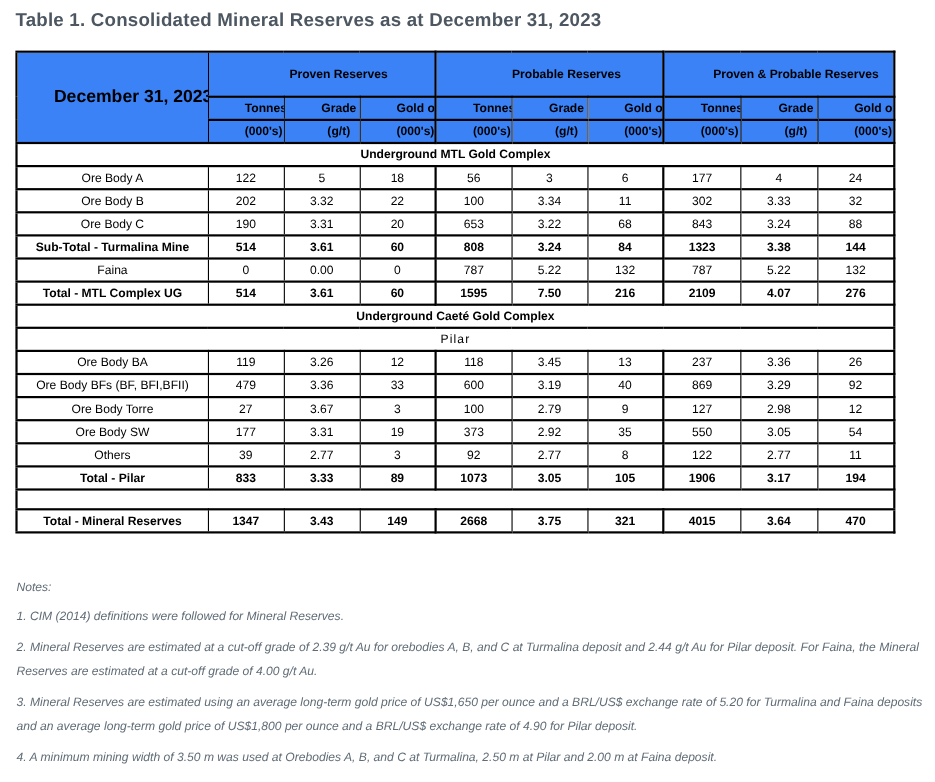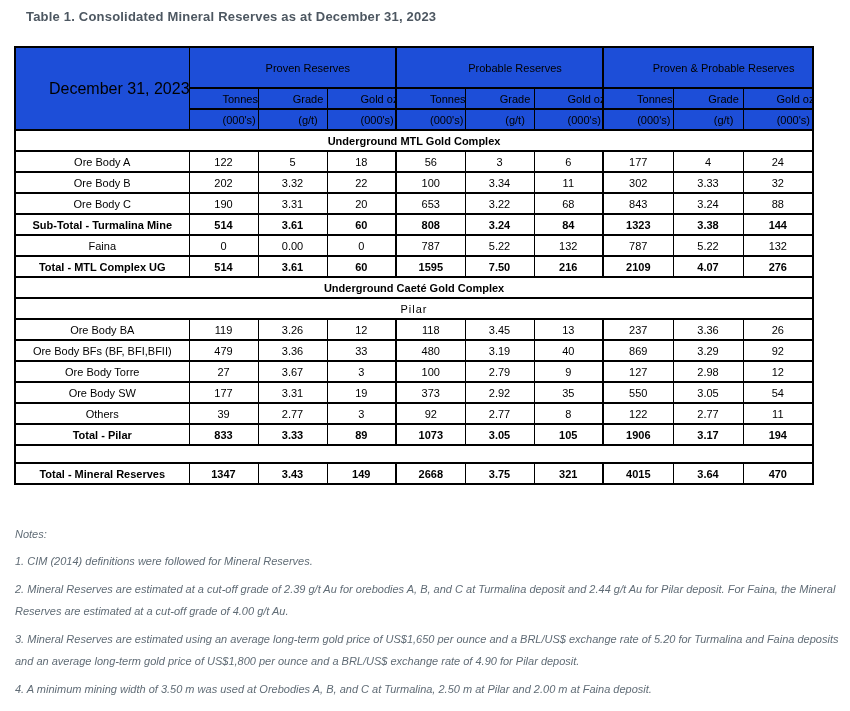--- a/index.html
+++ b/index.html
@@ -15,25 +15,24 @@
     position: relative;
     width: 850px;
     height: 711px;
     background: #ffffff;
     overflow: hidden;
   }
   .doc-title {
     position: absolute;
     left: 14px;
     top: 9px;
-    font-size: 13px;
+    font-size: 17px;
     font-weight: bold;
     color: #4d5761;
     letter-spacing: 0.2px;
-    margin-left: 12px;
   }
   table.reserves {
     position: absolute;
     left: 14px;
     top: 46px;
     width: 798px;
     border-collapse: collapse;
     table-layout: fixed;
     border: 2px solid #000000;
     font-size: 11px;
@@ -45,22 +44,22 @@
     border-right: 1px solid #000000;
     border-top: 2px solid #000000;
     border-bottom: 2px solid #000000;
     padding: 0 2px;
     text-align: center;
     height: 19px;
     overflow: hidden;
     white-space: nowrap;
   }
   table.reserves th {
-    background: #1d4ed8;
-    font-weight: normal;
+    background: #3b82f6;
+    font-weight: bold;
     padding-left: 33px;
   }
   th.corner {
     font-size: 16px;
     border-right-width: 2px;
   }
   tr.group-row th { height: 39px; }
   tr.sub-row th, tr.units-row th { height: 19px; }
   .group-end { border-right-width: 2px !important; }
   td.label-cell {
@@ -235,21 +234,21 @@
           <td class="group-end">13</td>
           <td>237</td>
           <td>3.36</td>
           <td class="group-end">26</td>
         </tr>
         <tr class="row-data">
           <td class="label-cell">Ore Body BFs (BF, BFI,BFII)</td>
           <td>479</td>
           <td>3.36</td>
           <td class="group-end">33</td>
-          <td>480</td>
+          <td>600</td>
           <td>3.19</td>
           <td class="group-end">40</td>
           <td>869</td>
           <td>3.29</td>
           <td class="group-end">92</td>
         </tr>
         <tr class="row-data">
           <td class="label-cell">Ore Body Torre</td>
           <td>27</td>
           <td>3.67</td>

